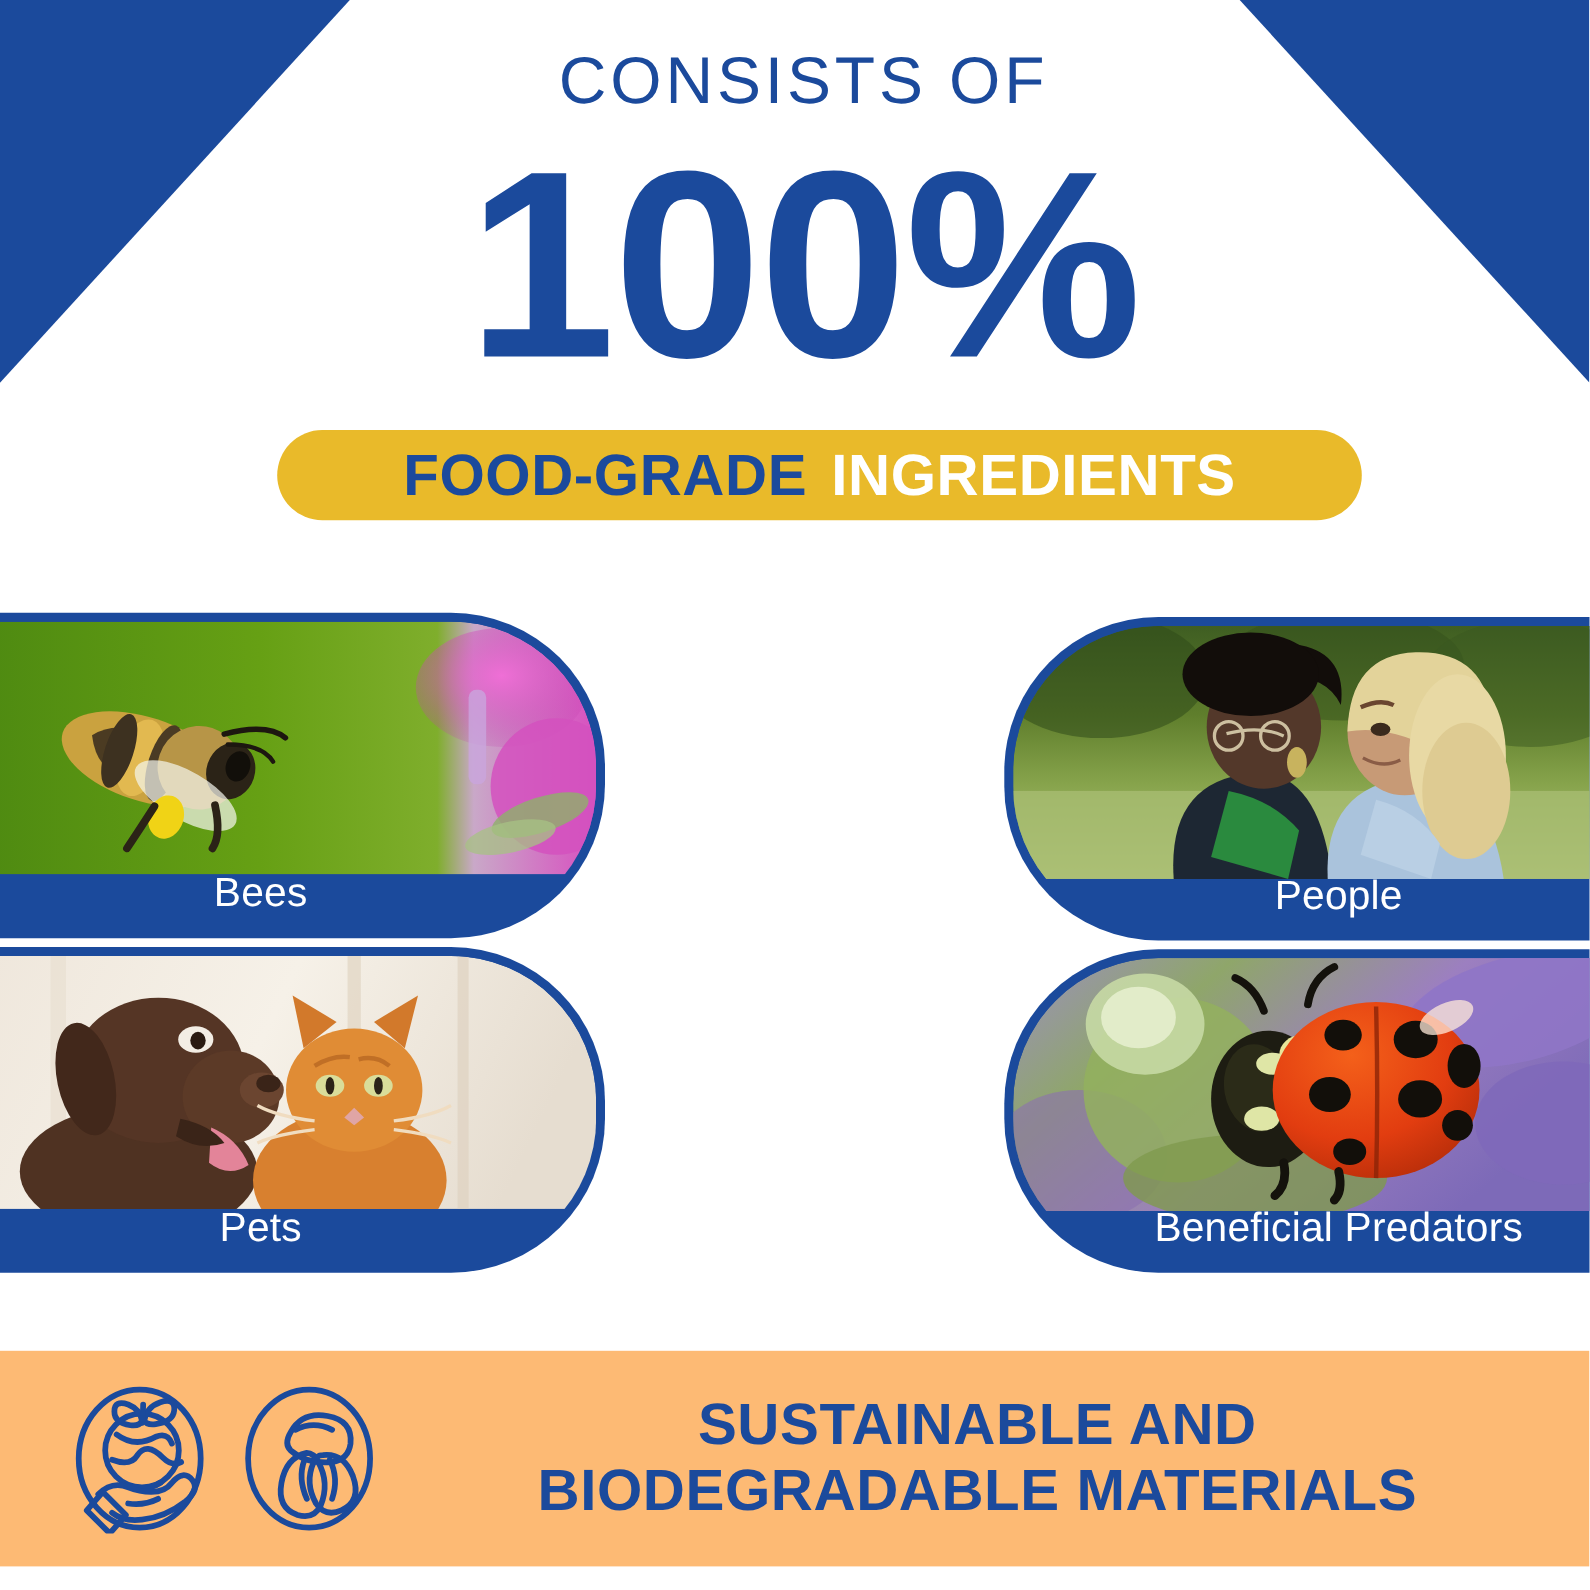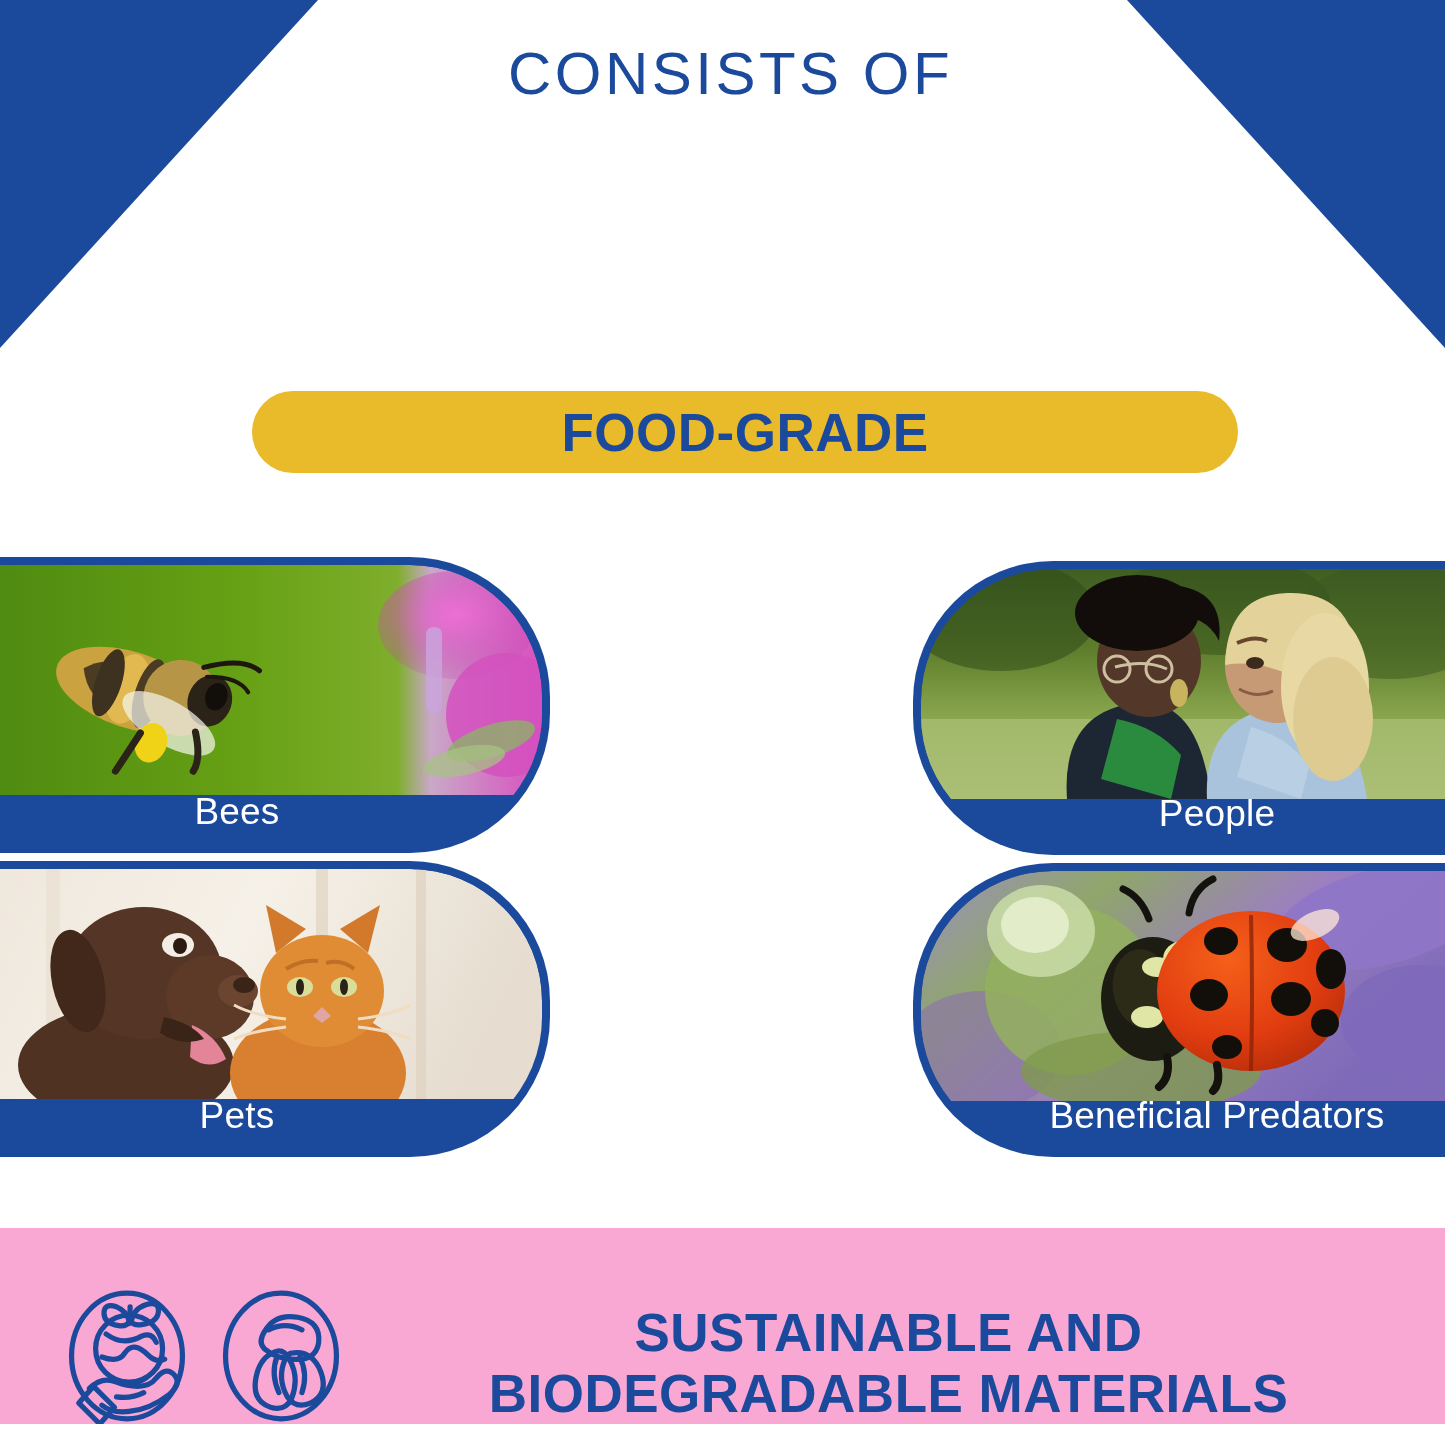--- a/index.html
+++ b/index.html
@@ -135,23 +135,23 @@
     letter-spacing: 0.2px;
   }
   .card-left .caption  { padding-right: 54px; }
   .card-right .caption { padding-left: 54px; }
 
   
   .banner {
     position: absolute;
     left: 0; top: 1228px;
     width: 1445px; height: 196px;
-    background: #f9a8d4;
+    background: #fdba74;
     display: flex;
-    align-items: flex-end;
+    align-items: center;
     z-index: 5;
   }
   .banner-icons {
     display: flex;
     align-items: center;
     gap: 28px;
     margin-left: 64px;
   }
   .eco-icon { width: 126px; height: 136px; }
   .eco-icon svg { display: block; width: 100%; height: 100%; }
@@ -179,24 +179,26 @@
   </div>
 
   <div class="wedge wedge-right">
     <svg width="350" height="350" viewBox="0 0 350 350">
       <polygon points="350,0 32,0 350,348" fill="#1b4a9c"></polygon>
     </svg>
   </div>
 
   <div class="headline">
     <div class="kicker">CONSISTS OF</div>
+    <div class="bignum">100%</div>
   </div>
 
   <div class="pill">
     <span class="pill-a">FOOD-GRADE</span>
+    <span class="pill-b">INGREDIENTS</span>
   </div>
 
 
   <div class="card card-left card-bees">
     <div class="card-inner">
       <div class="photo">
         <svg viewBox="0 0 556 230" preserveAspectRatio="none">
           <defs>
             <linearGradient id="beeBg" x1="0" y1="0" x2="1" y2="0">
               <stop offset="0" stop-color="#4e8a11"></stop>

